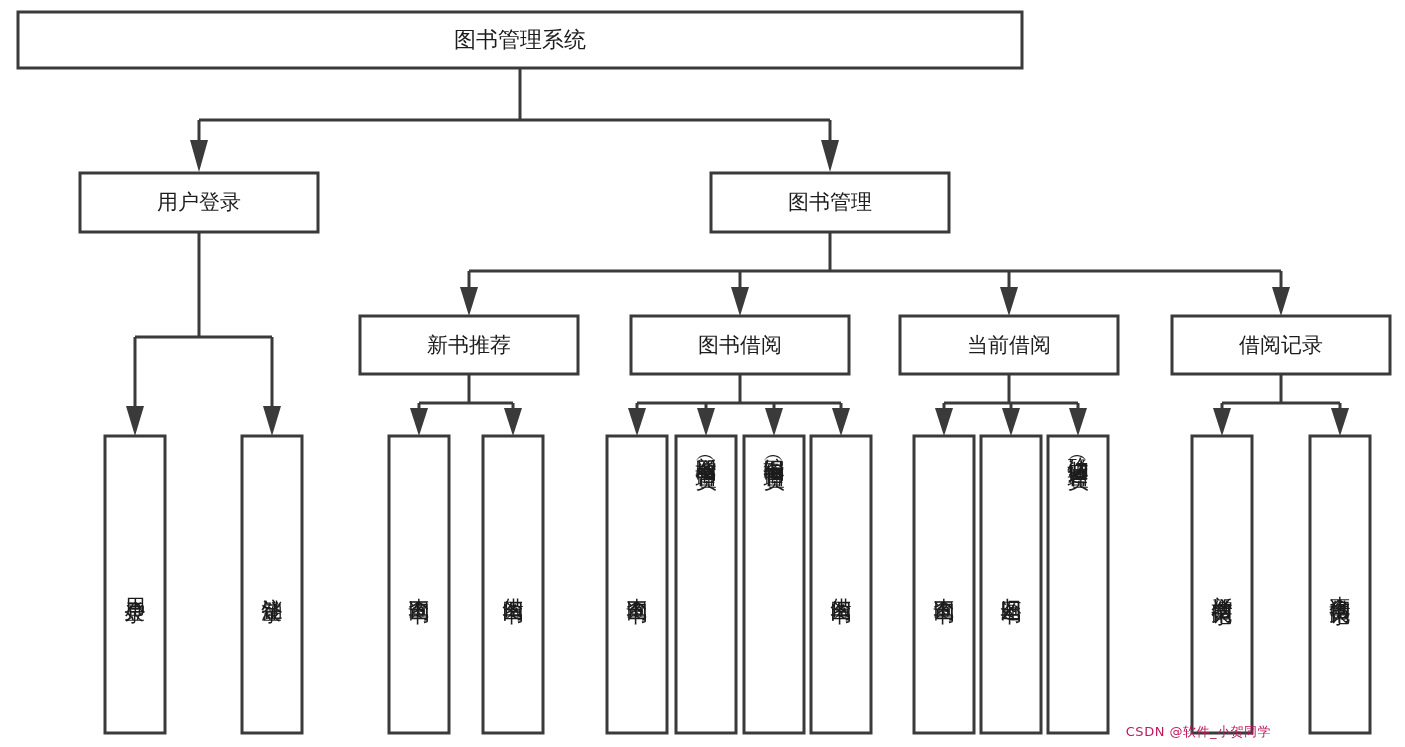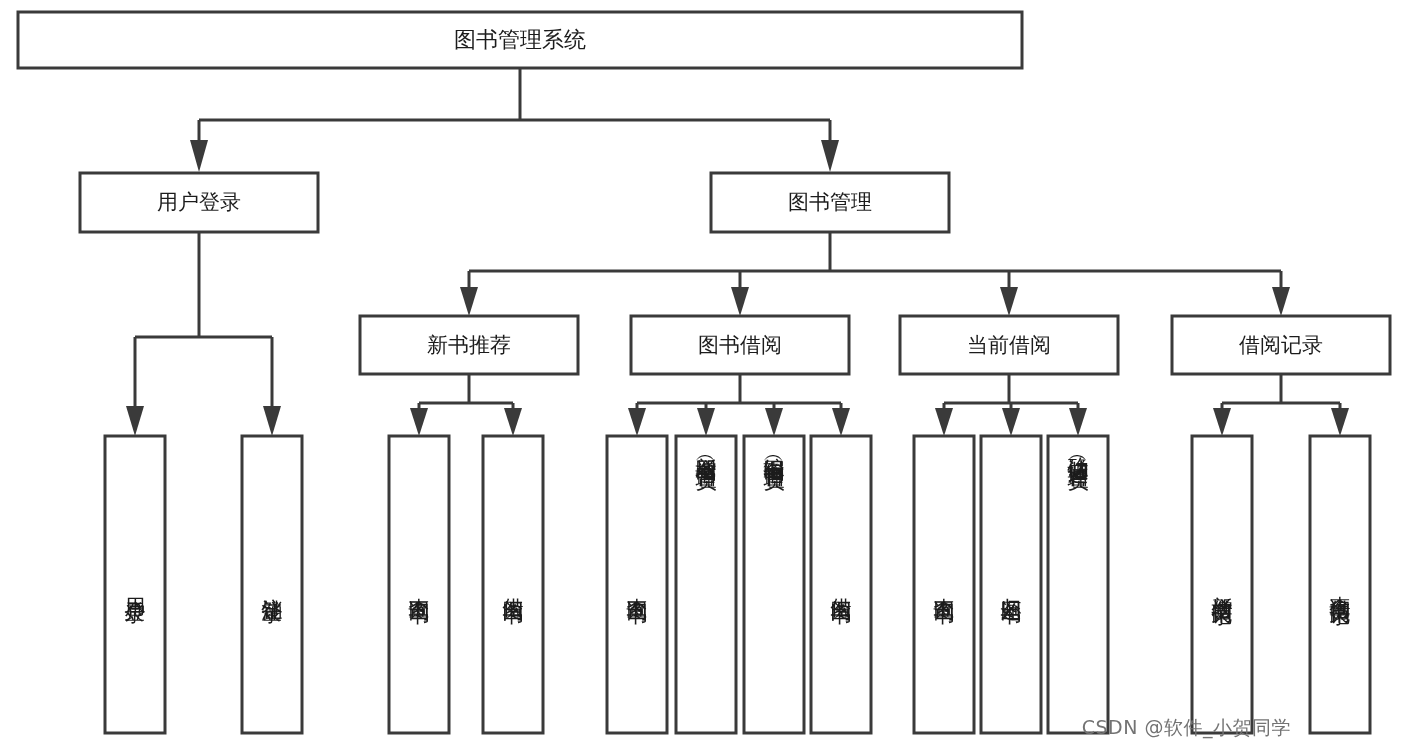--- a/index.html
+++ b/index.html
@@ -67,25 +67,25 @@
     text-orientation: upright;
     font-family: "DejaVu Sans", "Liberation Sans", sans-serif;
     font-size: 21px;
     line-height: 1.05;
     color: #1c1c1c;
     letter-spacing: 2px;
     white-space: nowrap;
   }
   .watermark {
     position: absolute;
-    right: 4px;
+    right: 24px;
     bottom: 6px;
     font-family: "DejaVu Sans", "Liberation Sans", sans-serif;
-    font-size: 19px;
-    color: #737373;
+    font-size: 13px;
+    color: #be185d;
     letter-spacing: 0.5px;
     white-space: nowrap;
   }
 </style>
 </head>
 <body>
 
 <div id="diagram-root">
 
   <svg class="diagram-svg" viewBox="0 0 1405 747">

